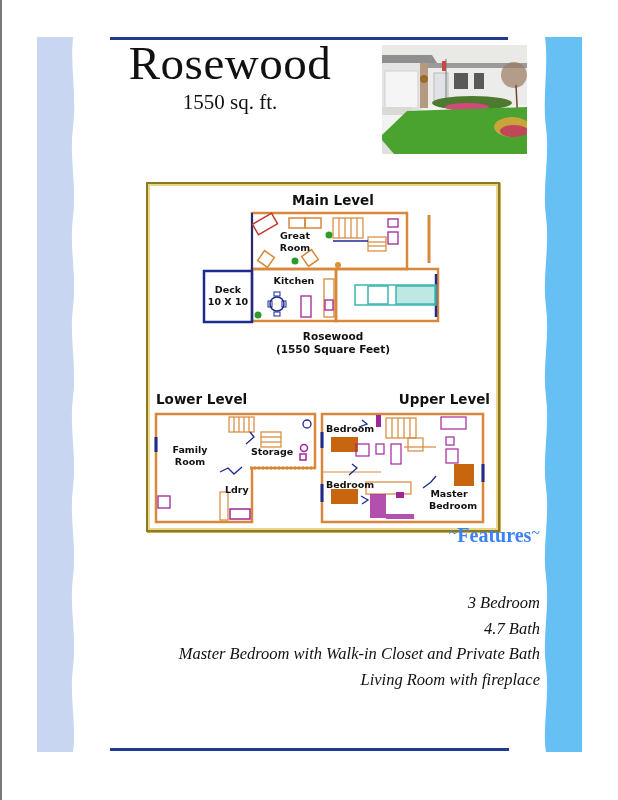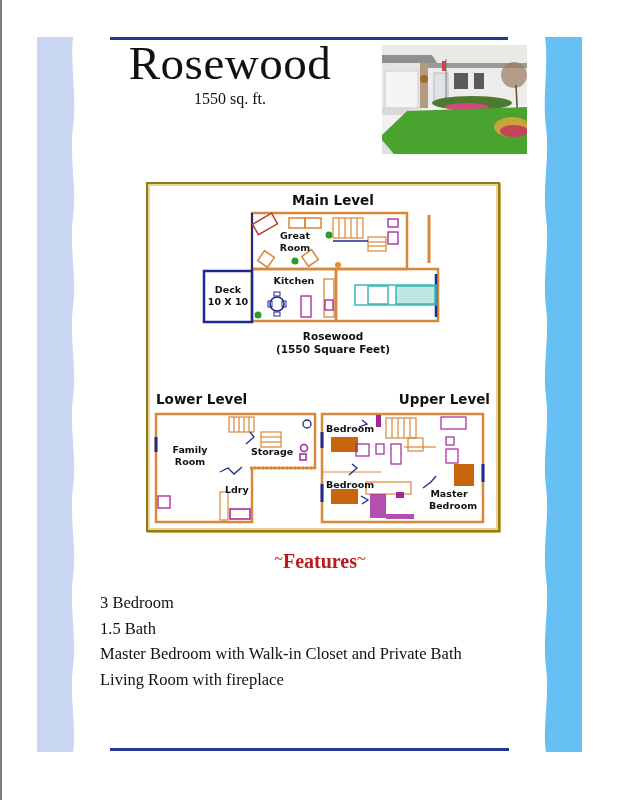--- a/index.html
+++ b/index.html
@@ -5,27 +5,27 @@
   html, body { margin:0; padding:0; }
   body { width:618px; height:800px; background:#ffffff; position:relative; overflow:hidden; font-family:"Liberation Serif", serif; }
   .edge-line { position:absolute; left:0; top:0; width:2px; height:800px; background:#7a7a7a; }
   .band { position:absolute; top:37px; height:715px; }
   .band-left { left:37px; width:38px; }
   .band-right { left:543px; width:39px; }
   .rule { position:absolute; height:3px; background:#1f3a8f; }
   .rule-top { left:110px; top:37px; width:398px; }
   .rule-bottom { left:110px; top:748px; width:399px; }
   .title { position:absolute; left:110px; top:36px; width:240px; text-align:center; font-size:47px; color:#111; letter-spacing:0.5px; }
-  .subtitle { position:absolute; left:110px; top:90px; width:240px; text-align:center; font-size:16px; color:#111; }
+  .subtitle { position:absolute; left:110px; top:90px; width:240px; text-align:center; font-size:21px; color:#111; }
   .photo { position:absolute; left:382px; top:45px; width:145px; height:109px; overflow:hidden; }
   .frame { position:absolute; left:146px; top:182px; width:350px; height:346px; border:2px solid #8b7b1e; box-shadow: inset 0 0 0 2px #e8d48a, 1px 1px 0 #c9b24a; background:#fff; }
   .plans { position:absolute; left:146px; top:182px; width:354px; height:350px; }
-  .features-title { position:absolute; left:100px; top:550px; width:440px; text-align:center; font-size:20px; color:#b91c1c; font-weight:bold; }
+  .features-title { position:absolute; left:100px; top:524px; width:440px; text-align:right; font-size:20px; color:#3b82f6; font-weight:bold; }
   .features-title .tilde { font-size:16px; vertical-align:top; font-weight:normal; }
-  .features-list { position:absolute; left:100px; top:590px; width:440px; margin:0; padding:0; list-style:none; text-align:left; }
+  .features-list { position:absolute; left:100px; top:590px; width:440px; margin:0; padding:0; list-style:none; text-align:right;font-style:italic; }
   .features-list li { font-size:16.5px; line-height:25.6px; color:#111; }
   .plan-label { font-family:"DejaVu Sans", sans-serif; font-weight:bold; fill:#111; }
 </style>
 </head>
 <body>
 
 <div class="edge-line"></div>
 
 <svg class="band band-left" viewBox="0 0 38 715" preserveAspectRatio="none">
   <path d="M0 0 H36 C33 30 40 60 36 90 C32 120 40 150 36 180 C32 210 40 240 36 270 C32 300 40 330 36 360 C32 390 40 420 36 450 C32 480 40 510 36 540 C32 570 40 600 36 630 C32 660 40 690 36 715 H0 Z" fill="#c8d6f2"></path>
@@ -205,18 +205,18 @@
     <text class="plan-label" x="303" y="315" font-size="9.5" text-anchor="middle">Master</text>
     <text class="plan-label" x="307" y="327" font-size="9.5" text-anchor="middle">Bedroom</text>
   </g>
 </svg>
 
 <div class="features-title">
   <span class="tilde">~</span><span>Features</span><span class="tilde">~</span>
 </div>
 <ul class="features-list">
   <li>3 Bedroom</li>
-  <li>1.5 Bath</li>
+  <li>4.7 Bath</li>
   <li>Master Bedroom with Walk-in Closet and Private Bath</li>
   <li>Living Room with fireplace</li>
 </ul>
 
 <div class="rule rule-bottom"></div>
 
 </body></html>

